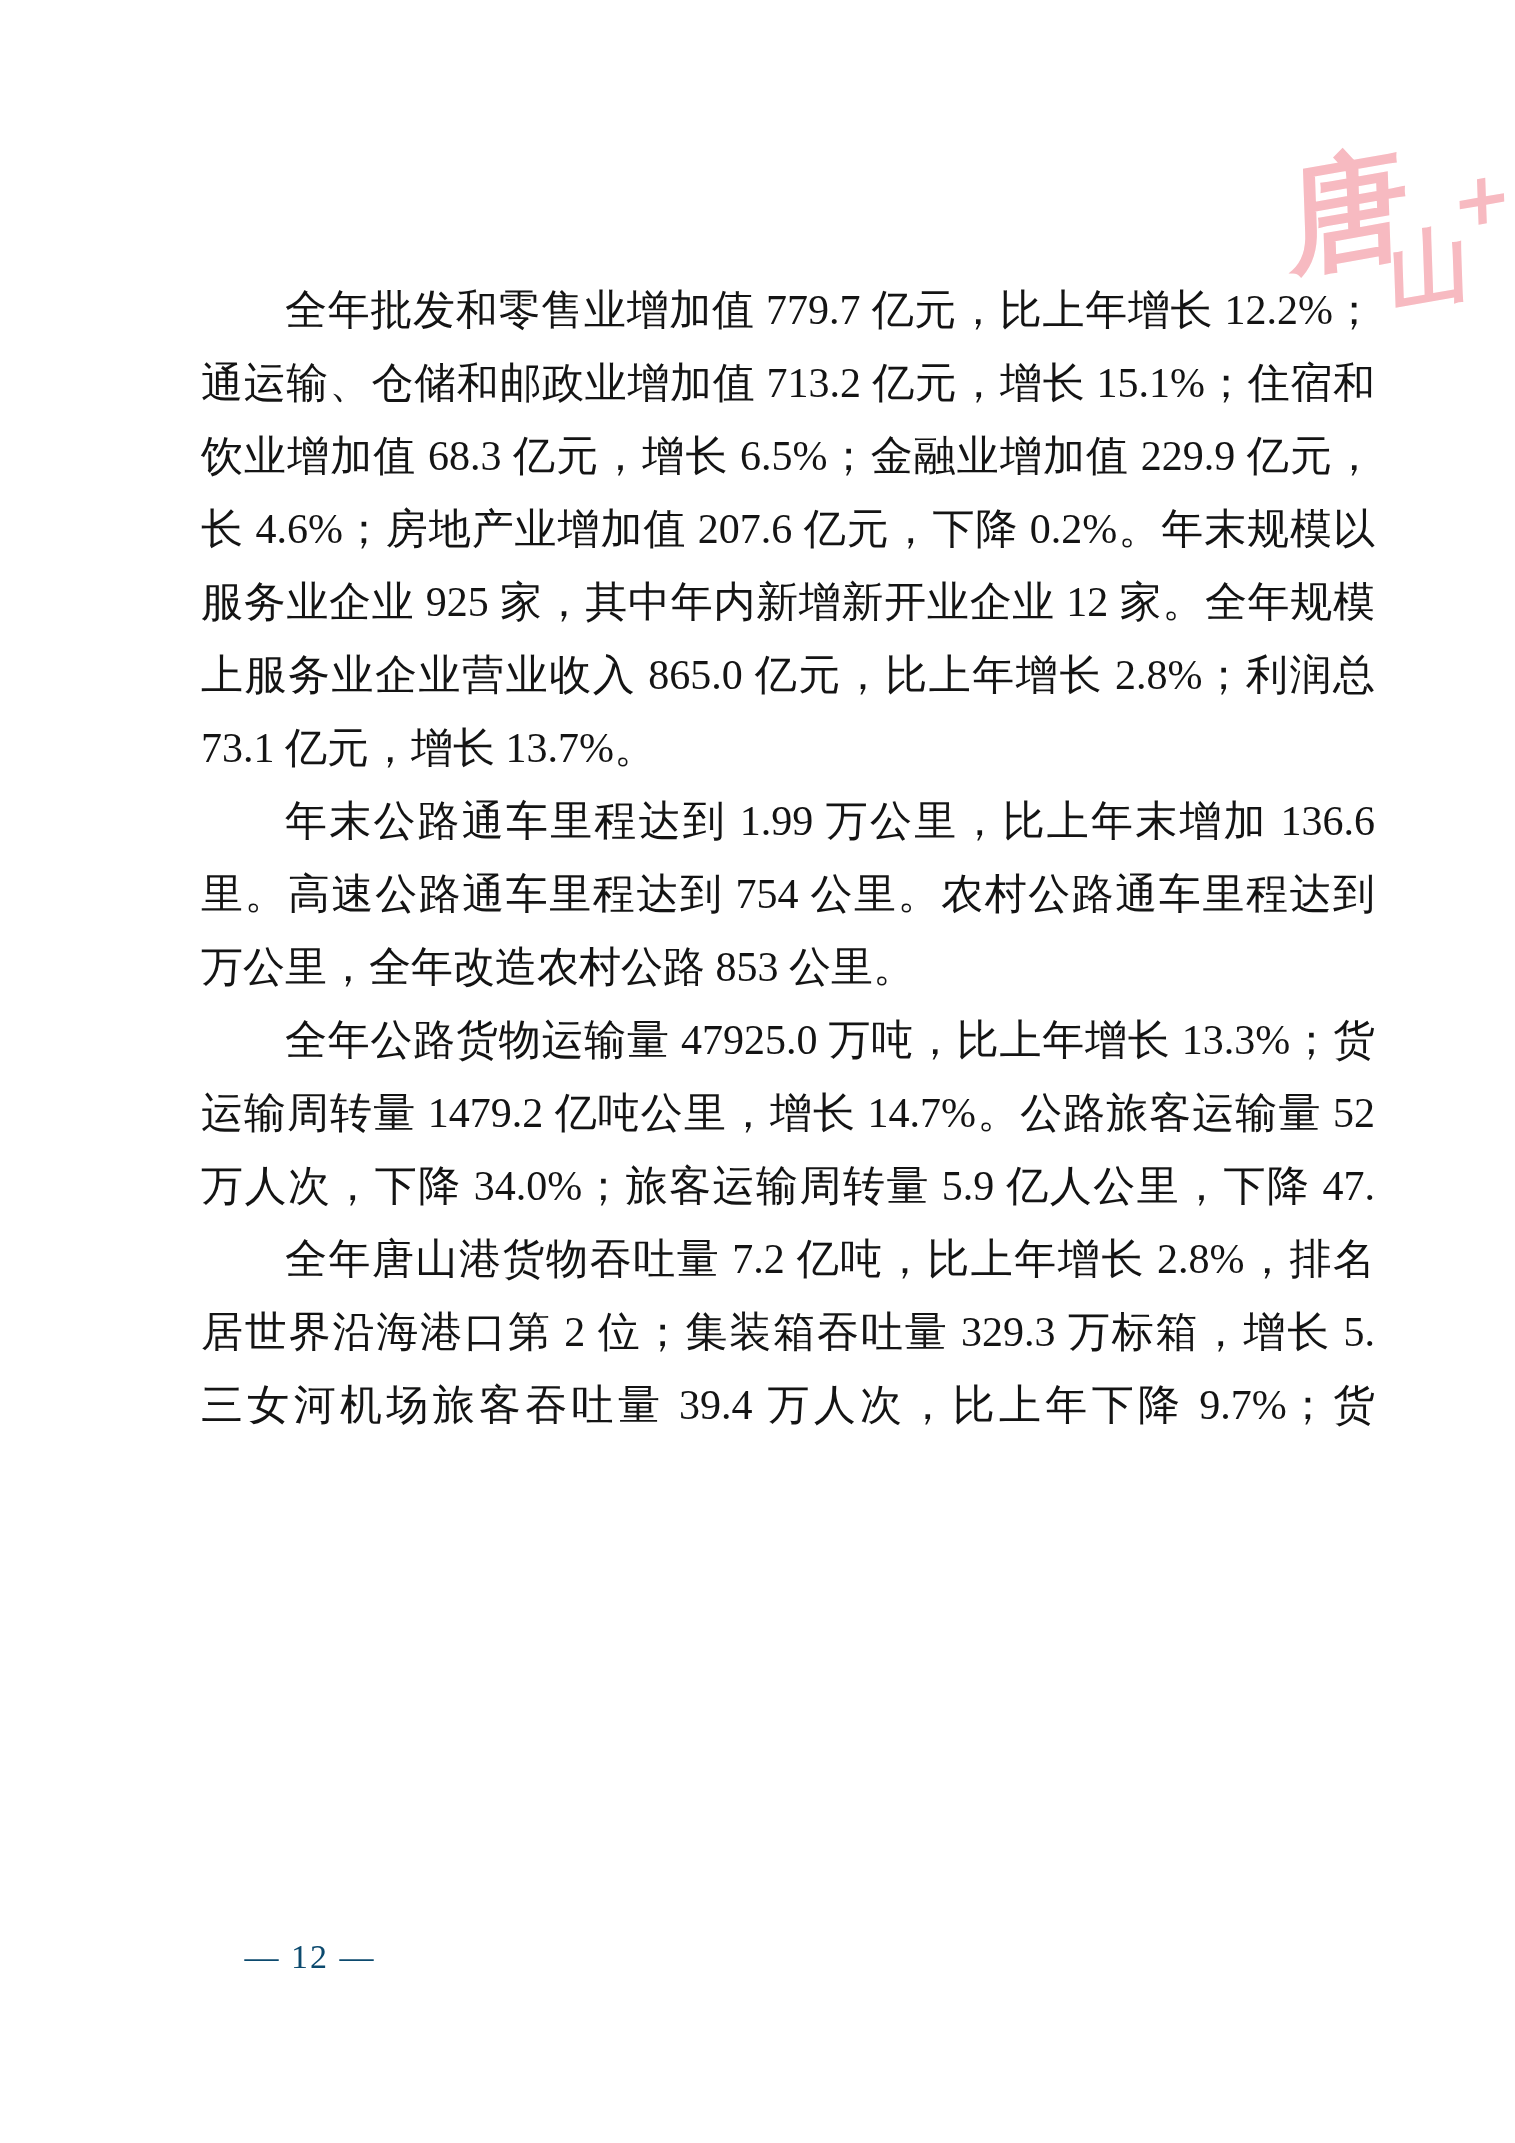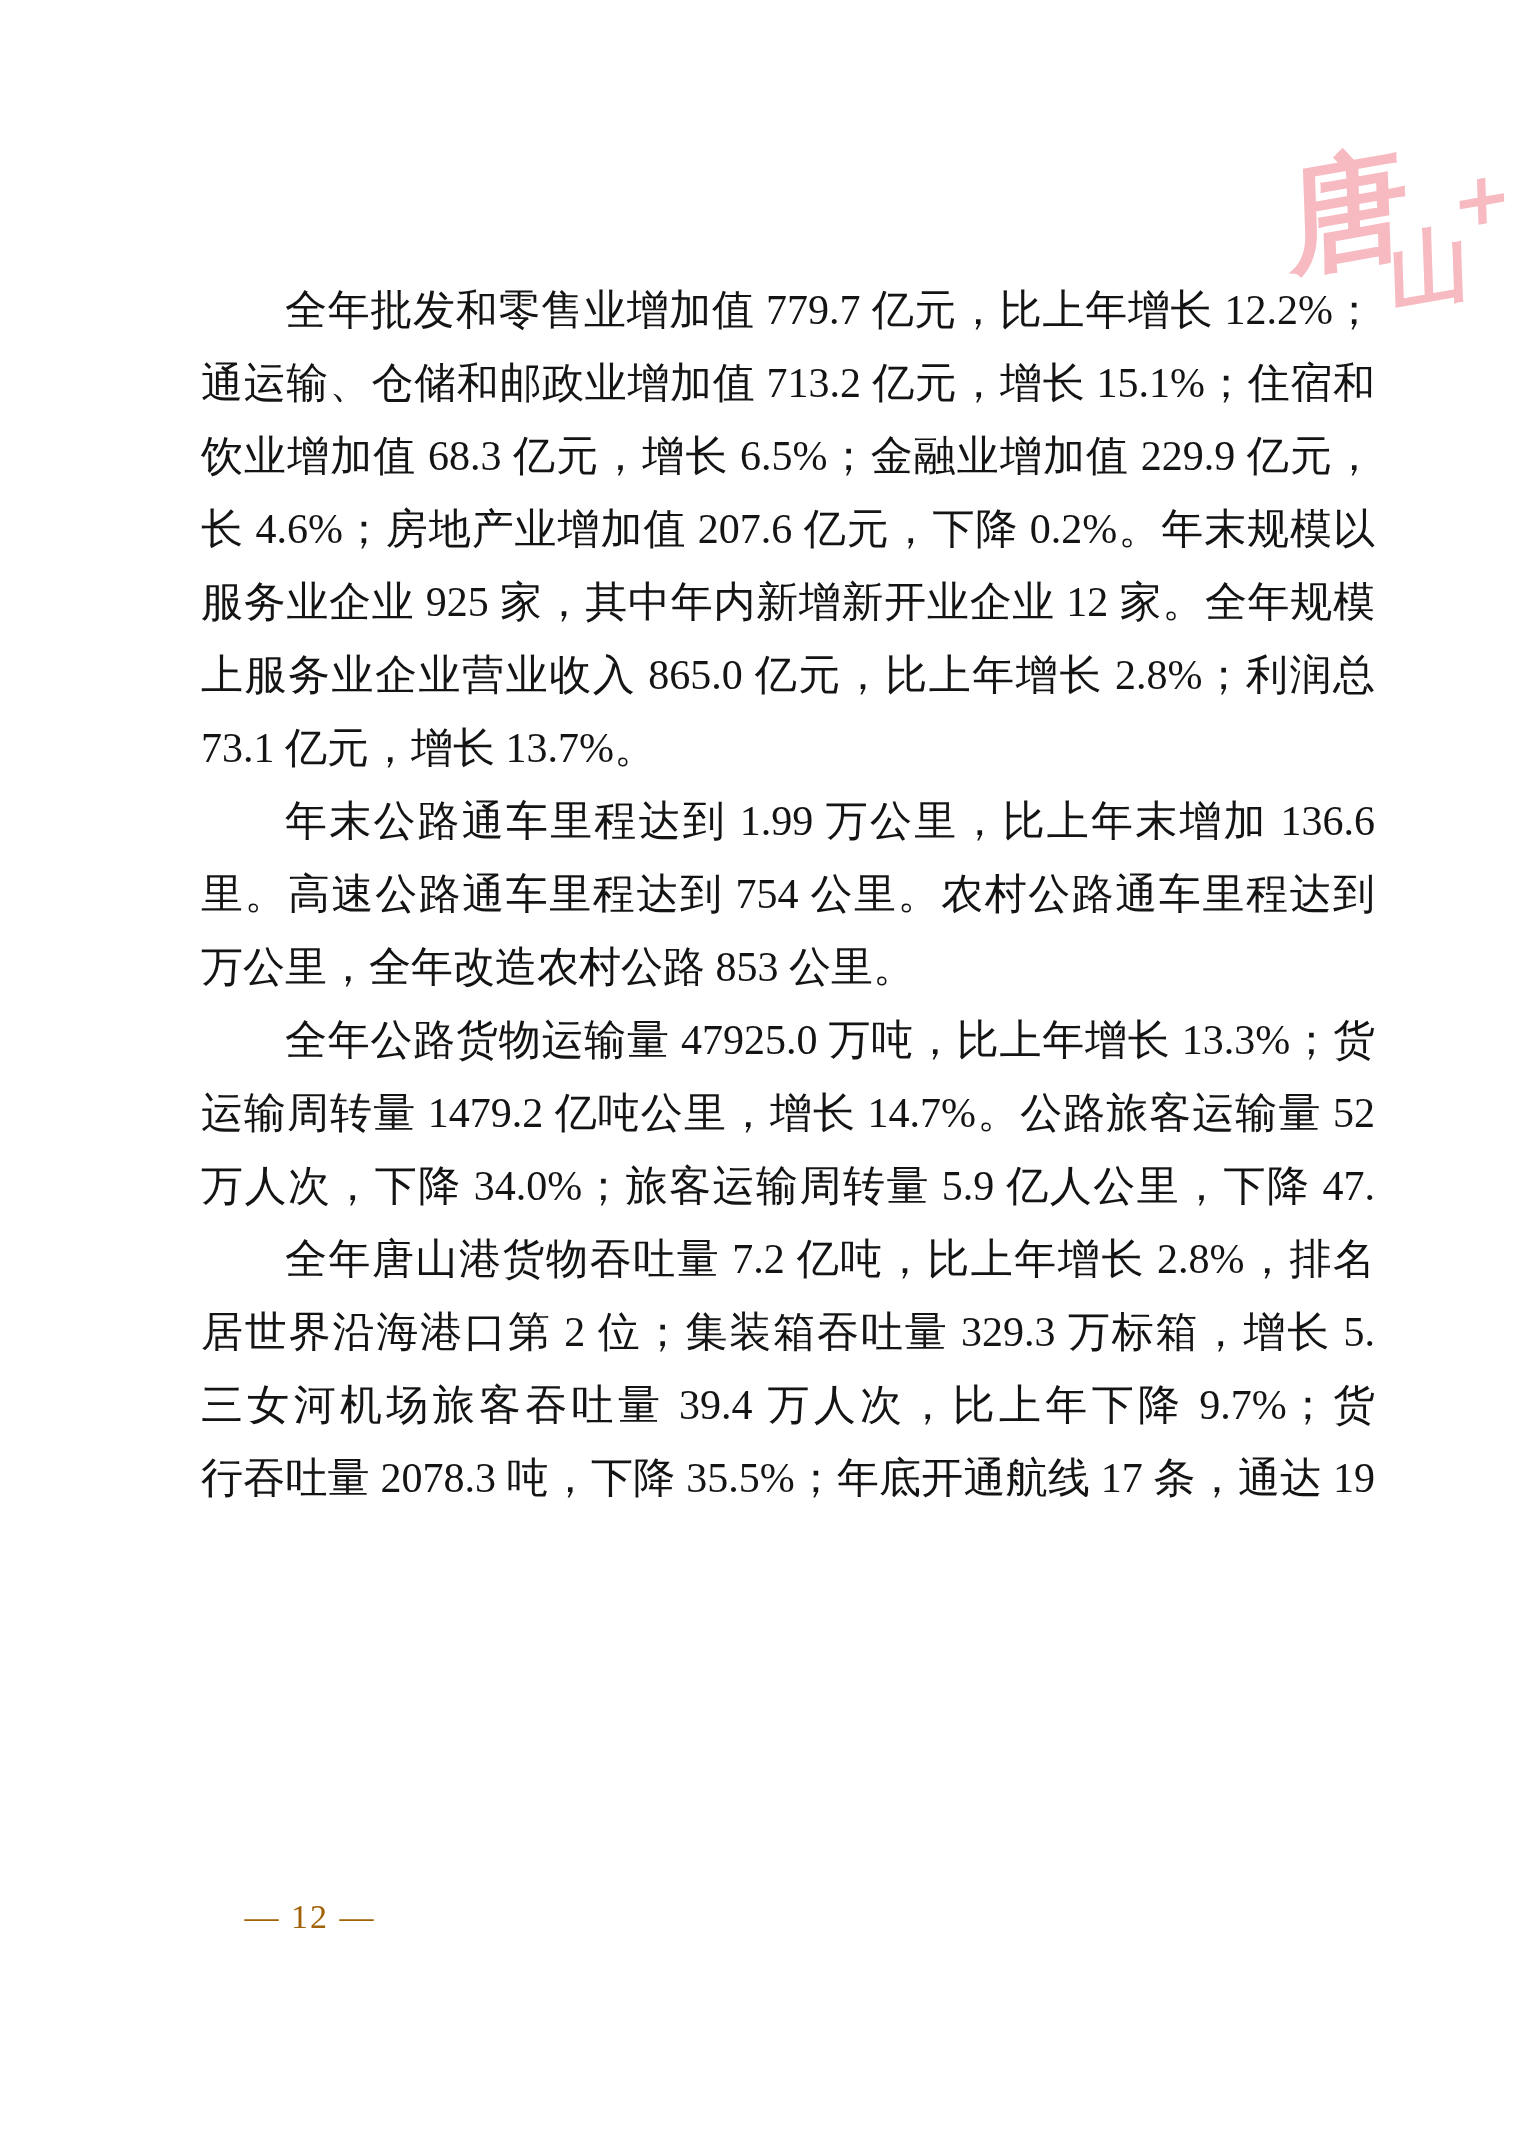--- a/index.html
+++ b/index.html
@@ -71,25 +71,25 @@
     left: 162px;
     top: 42px;
     font-size: 72px;
     line-height: 1;
   }
 
   
   .page-number {
     position: absolute;
     left: 225px;
-    top: 1898px;
+    top: 1938px;
     width: 170px;
     text-align: center;
     font-size: 34px;
-    color: #a16207;
+    color: #0c4a6e;
     letter-spacing: 2px;
     font-family: "Liberation Serif", serif;
   }
 </style>
 </head>
 <body>
 
 <div class="page">
 
   <div class="logo" style="color: rgb(247, 186, 193);">
@@ -115,19 +115,18 @@
       </div>
       <div>
         <div class="line indent">全年公路货物运输量 47925.0 万吨，比上年增长 13.3%；货物</div>
         <div class="line">运输周转量 1479.2 亿吨公里，增长 14.7%。公路旅客运输量 527.1</div>
         <div class="line">万人次，下降 34.0%；旅客运输周转量 5.9 亿人公里，下降 47.0%。</div>
       </div>
       <div>
         <div class="line indent">全年唐山港货物吞吐量 7.2 亿吨，比上年增长 2.8%，排名稳</div>
         <div class="line">居世界沿海港口第 2 位；集装箱吞吐量 329.3 万标箱，增长 5.7%。</div>
         <div class="line">三女河机场旅客吞吐量 39.4 万人次，比上年下降 9.7%；货（邮）</div>
-        <div class="line">行吞吐量 2078.3 吨，下降 35.5%；年底开通航线 17 条，通达 19</div>
       </div>
     </div>
 
   <div class="page-number">— 12 —</div>
 
 </div>
 
 </body></html>

